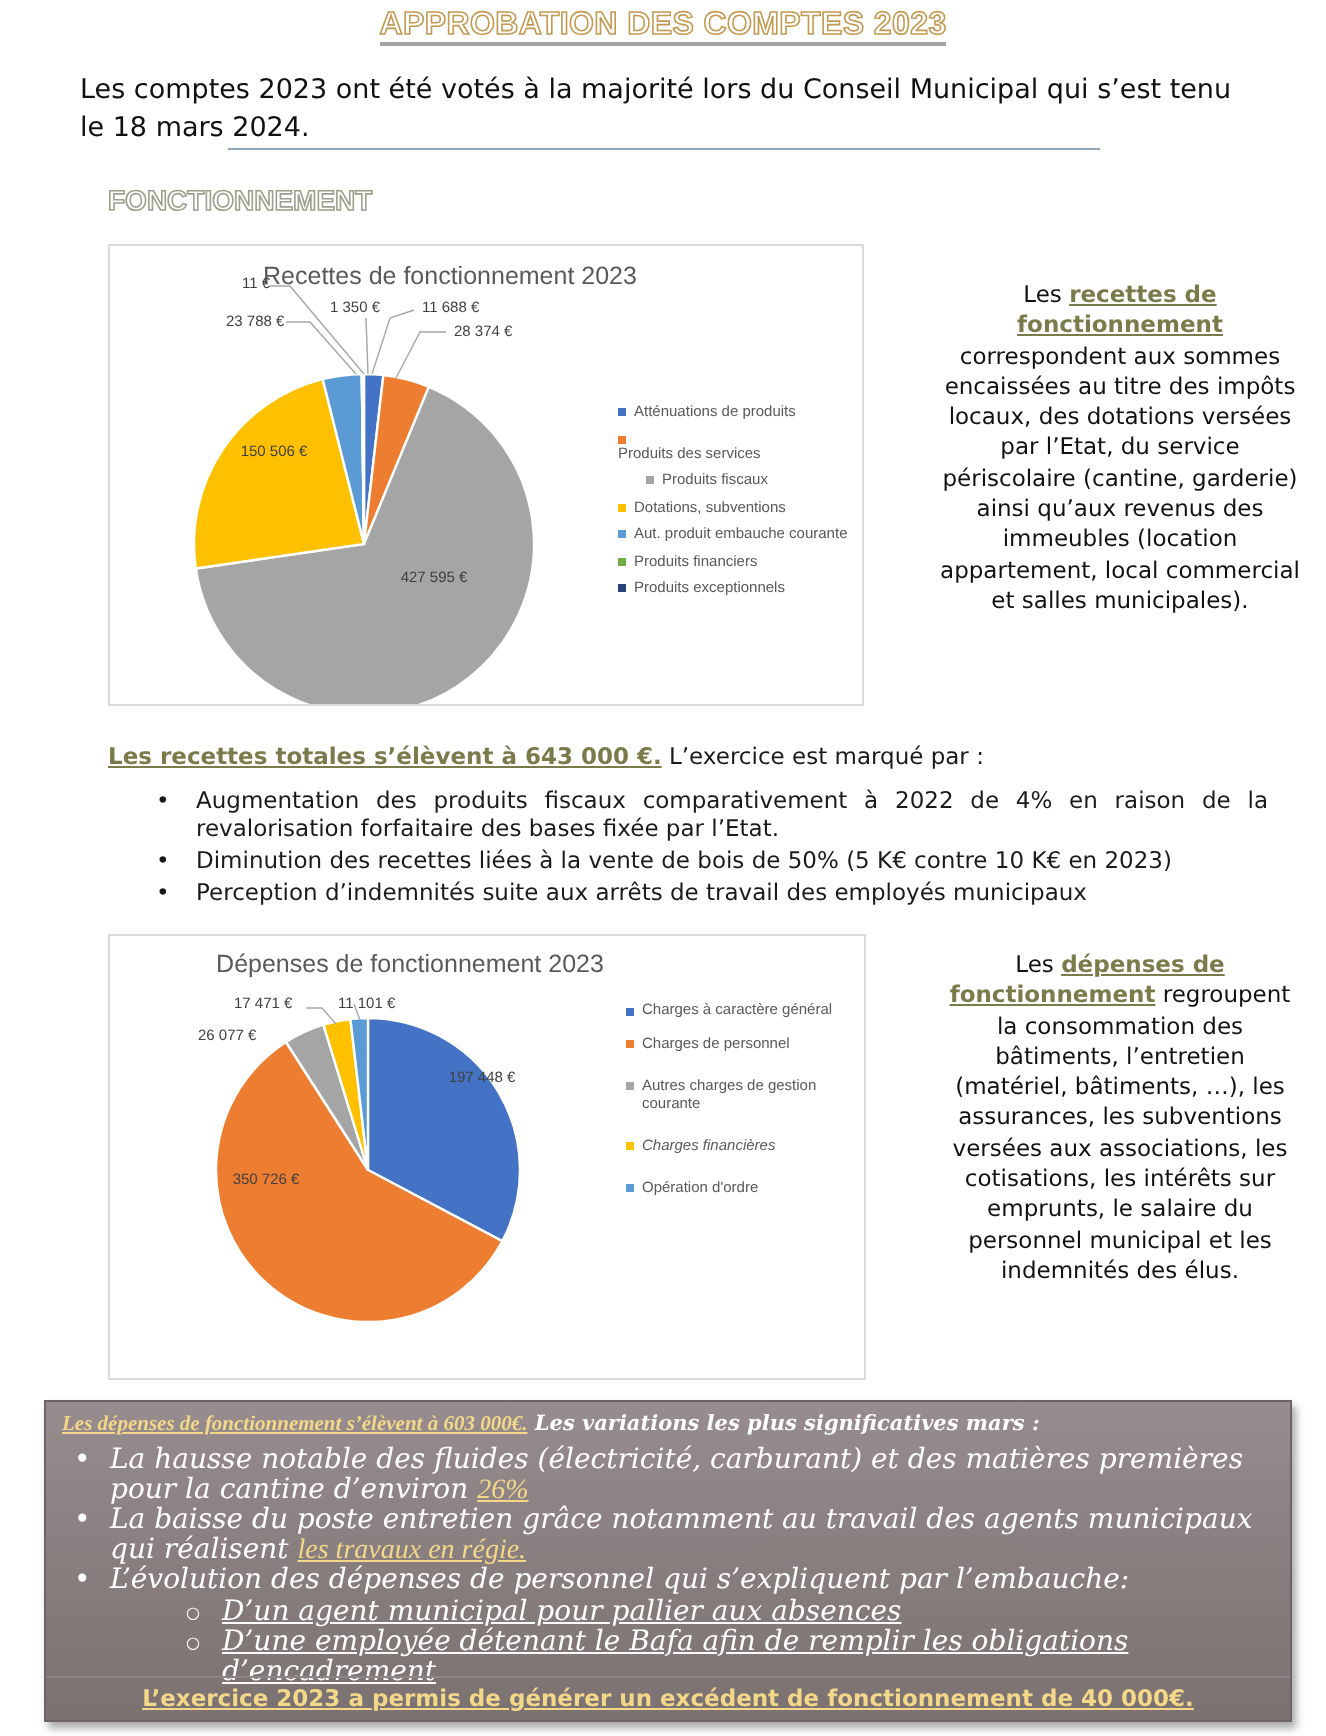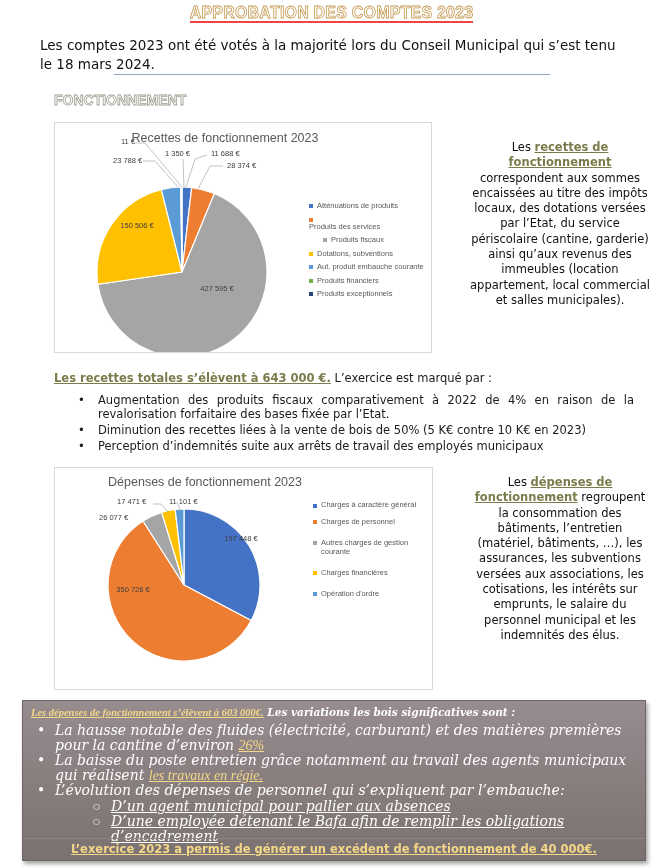--- a/index.html
+++ b/index.html
@@ -3,21 +3,21 @@
 <meta charset="utf-8">
 <style>
   html, body { margin: 0; padding: 0; background: #ffffff; }
   body { width: 663px; height: 868px; position: relative; overflow: hidden; font-family: "DejaVu Sans", sans-serif; color: #1a1a1a; }
   .abs { position: absolute; }
   .main-title {
     left: 0; width: 663px; top: 4px; text-align: center;
     font-family: "Liberation Sans", sans-serif; font-weight: bold; font-size: 16px;
     color: #fff; -webkit-text-stroke: 0.8px #c49a52; letter-spacing: 0.2px;
   }
-  .main-title span { border-bottom: 2px solid #ef4444; padding-bottom: 0; }
+  .main-title span { border-bottom: 2px solid #a3a3a3; padding-bottom: 0; }
   .intro {
     left: 40px; width: 583px; top: 36px; font-size: 13.5px; line-height: 19px; color: #111;
   }
   .hr-line { left: 114px; top: 74px; width: 436px; height: 1px; background: #8fa6bf; }
   .section-title {
     left: 54px; top: 92px; font-family: "Liberation Sans", sans-serif; font-weight: bold; font-size: 14px;
     color: #fff; -webkit-text-stroke: 0.8px #9d9f8e;
   }
   .chart-frame { border: 1px solid #d9d9d9; background: #fff; }
   .chart-title { font-family: "Liberation Sans", sans-serif; font-size: 12.5px; color: #595959; text-align: center; }
@@ -148,38 +148,38 @@
         <span>Charges à caractère général</span>
       </div>
       <div class="legend-item" style="margin-bottom: 12px;">
         <span class="legend-swatch" style="background: rgb(237, 125, 49);"></span>
         <span>Charges de personnel</span>
       </div>
       <div class="legend-item" style="margin-bottom: 12px;">
         <span class="legend-swatch" style="background: rgb(165, 165, 165);"></span>
         <span>Autres charges de gestion courante</span>
       </div>
-      <div class="legend-item" style="margin-bottom: 12px;">
+      <div class="legend-item" style="margin-bottom: 12px; font-style: italic;">
         <span class="legend-swatch" style="background: rgb(255, 192, 0);"></span>
         <span>Charges financières</span>
       </div>
       <div class="legend-item" style="margin-bottom: 12px;">
         <span class="legend-swatch" style="background: rgb(91, 155, 213);"></span>
         <span>Opération d'ordre</span>
       </div>
     </div>
 </div>
 
 <div class="abs side-text" style="left:470px; top:475px; width:180px;">
   <span>Les </span><span class="u-olive">dépenses de fonctionnement</span><span> regroupent la consommation des bâtiments, l’entretien (matériel, bâtiments, …), les assurances, les subventions versées aux associations, les cotisations, les intérêts sur emprunts, le salaire du personnel municipal et les indemnités des élus.</span>
 </div>
 
 <div class="abs panel">
   <div class="p-head">
-    <span class="gold">Les dépenses de fonctionnement s’élèvent à 603 000€.</span><span> Les variations les bois significatives sont :</span>
+    <span class="gold">Les dépenses de fonctionnement s’élèvent à 603 000€.</span><span> Les variations les plus significatives mars :</span>
   </div>
   <ul style="top:22px;">
     <li><span>La hausse notable des fluides (électricité, carburant) et des matières premières pour la cantine d’environ </span><span class="gold">26%</span></li>
     <li><span>La baisse du poste entretien grâce notamment au travail des agents municipaux qui réalisent </span><span class="gold">les travaux en régie.</span></li>
     <li><span>L’évolution des dépenses de personnel qui s’expliquent par l’embauche:</span></li>
   </ul>
   <ul class="sub" style="top:98px; left:70px; width:540px;">
     <li style="text-decoration:underline;">D’un agent municipal pour pallier aux absences</li>
     <li style="text-decoration:underline;">D’une employée détenant le Bafa afin de remplir les obligations d’encadrement</li>
   </ul>

